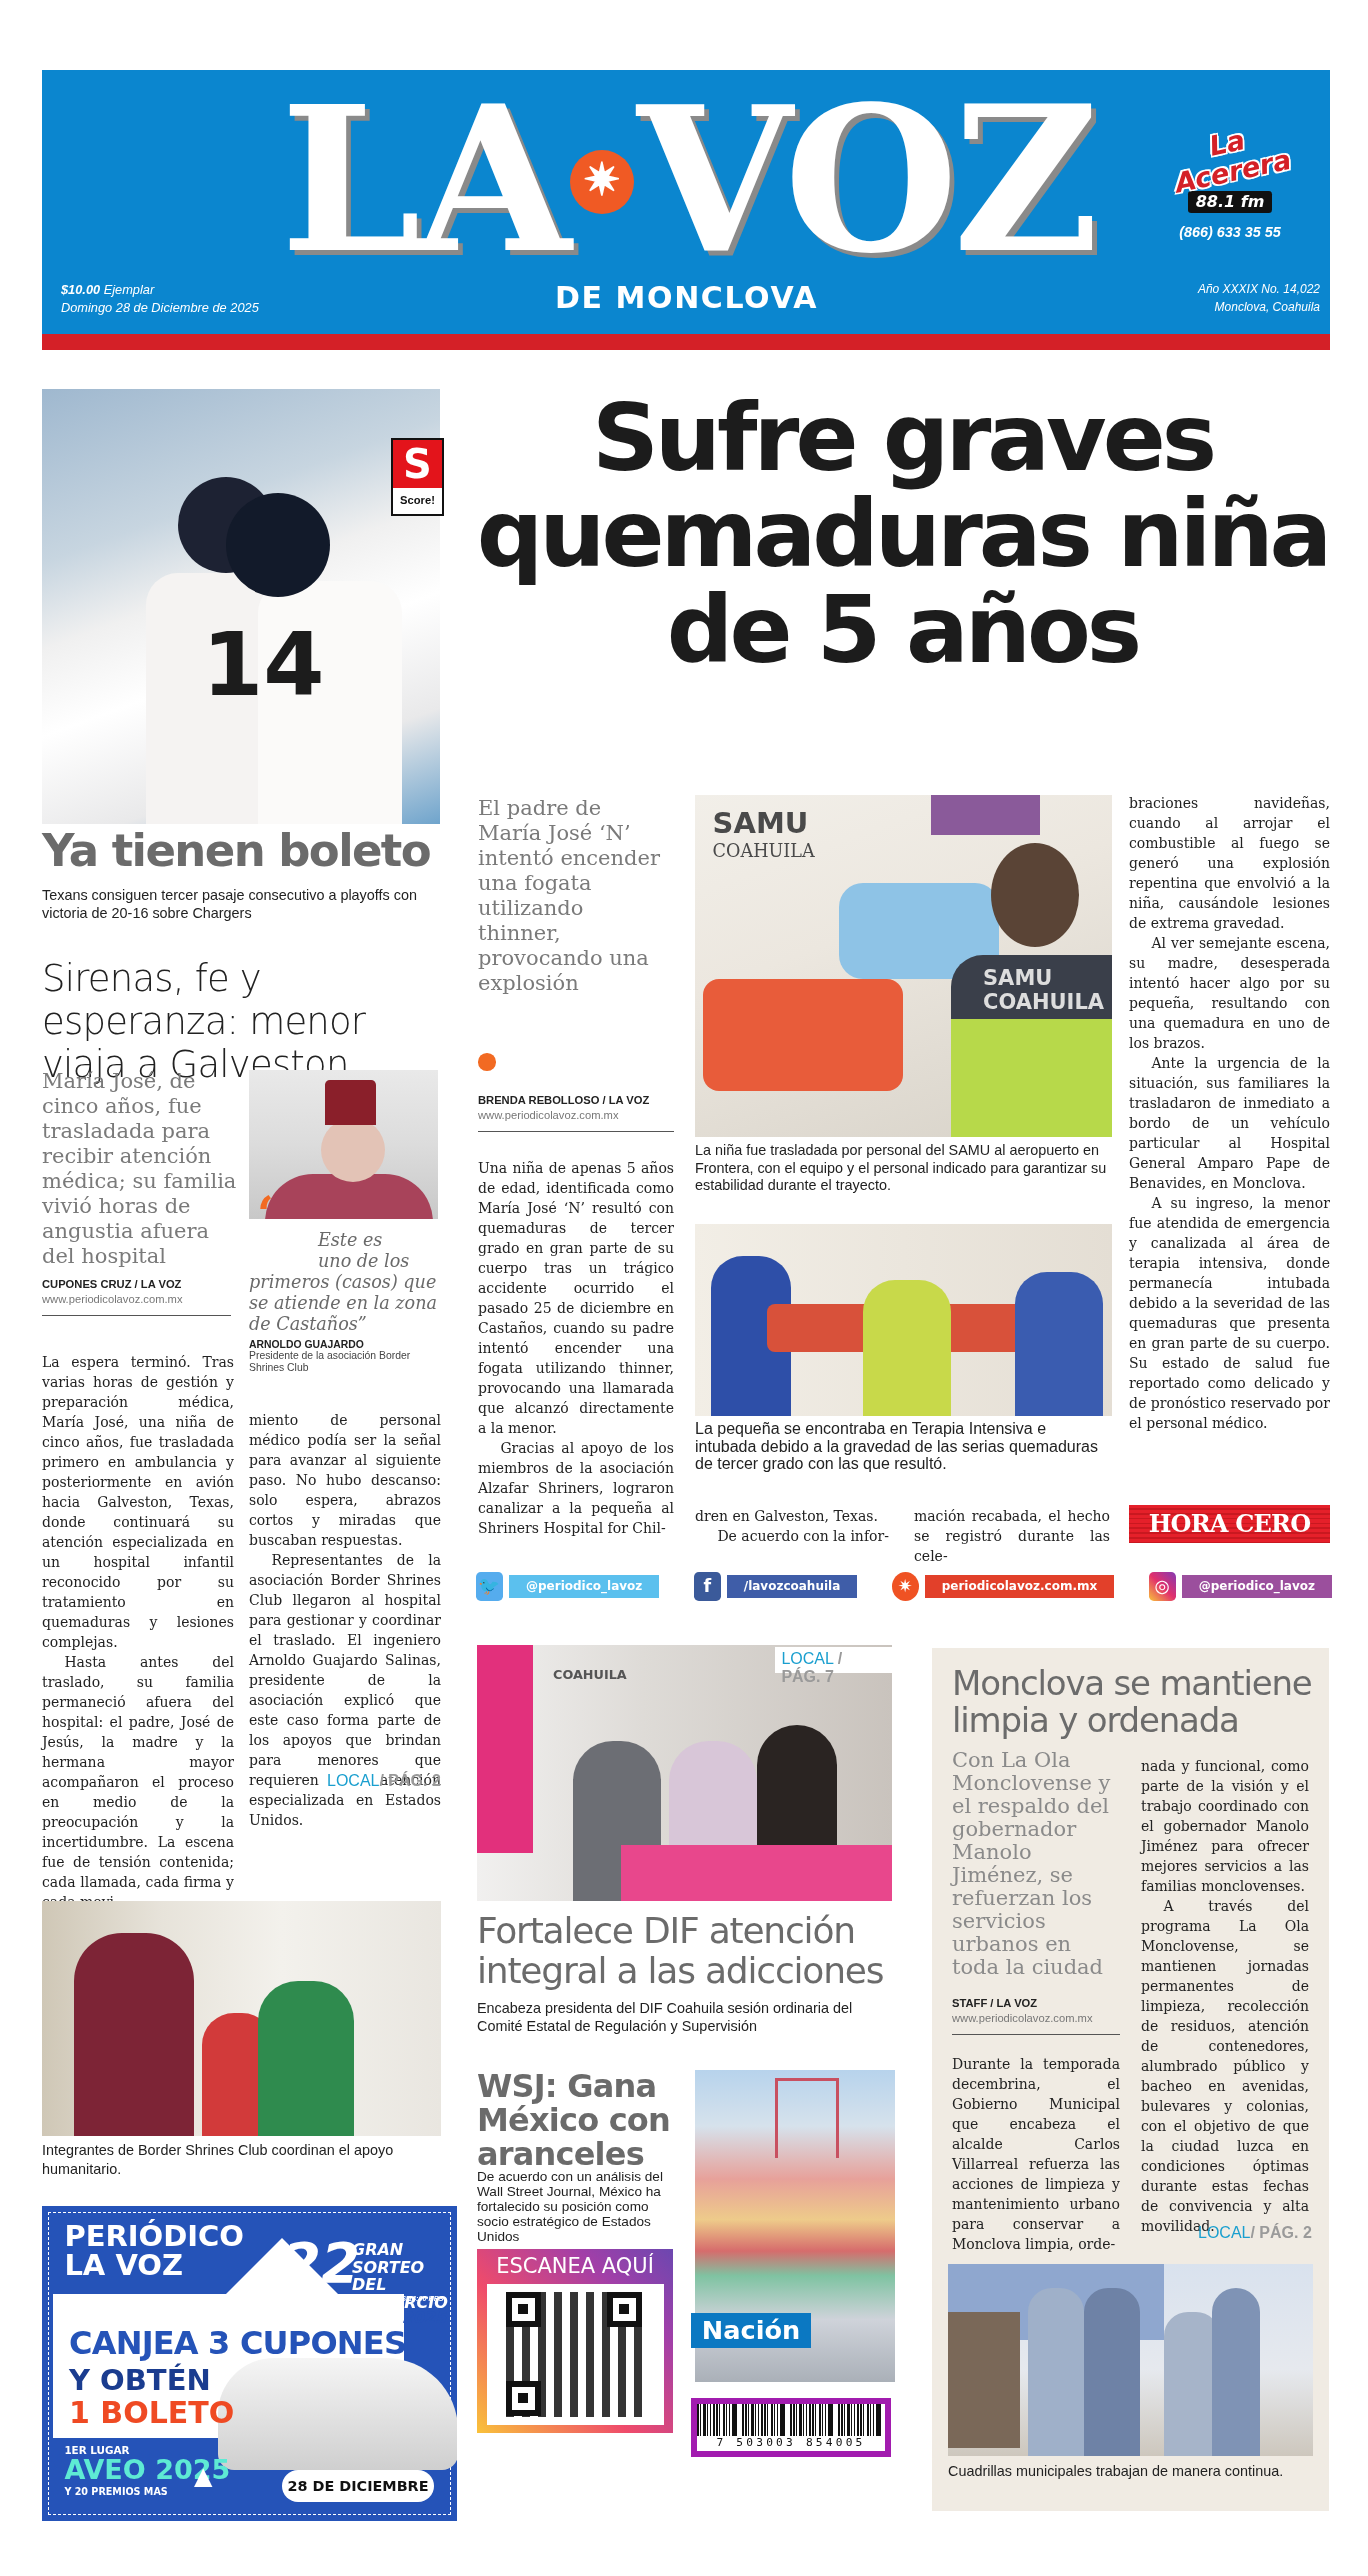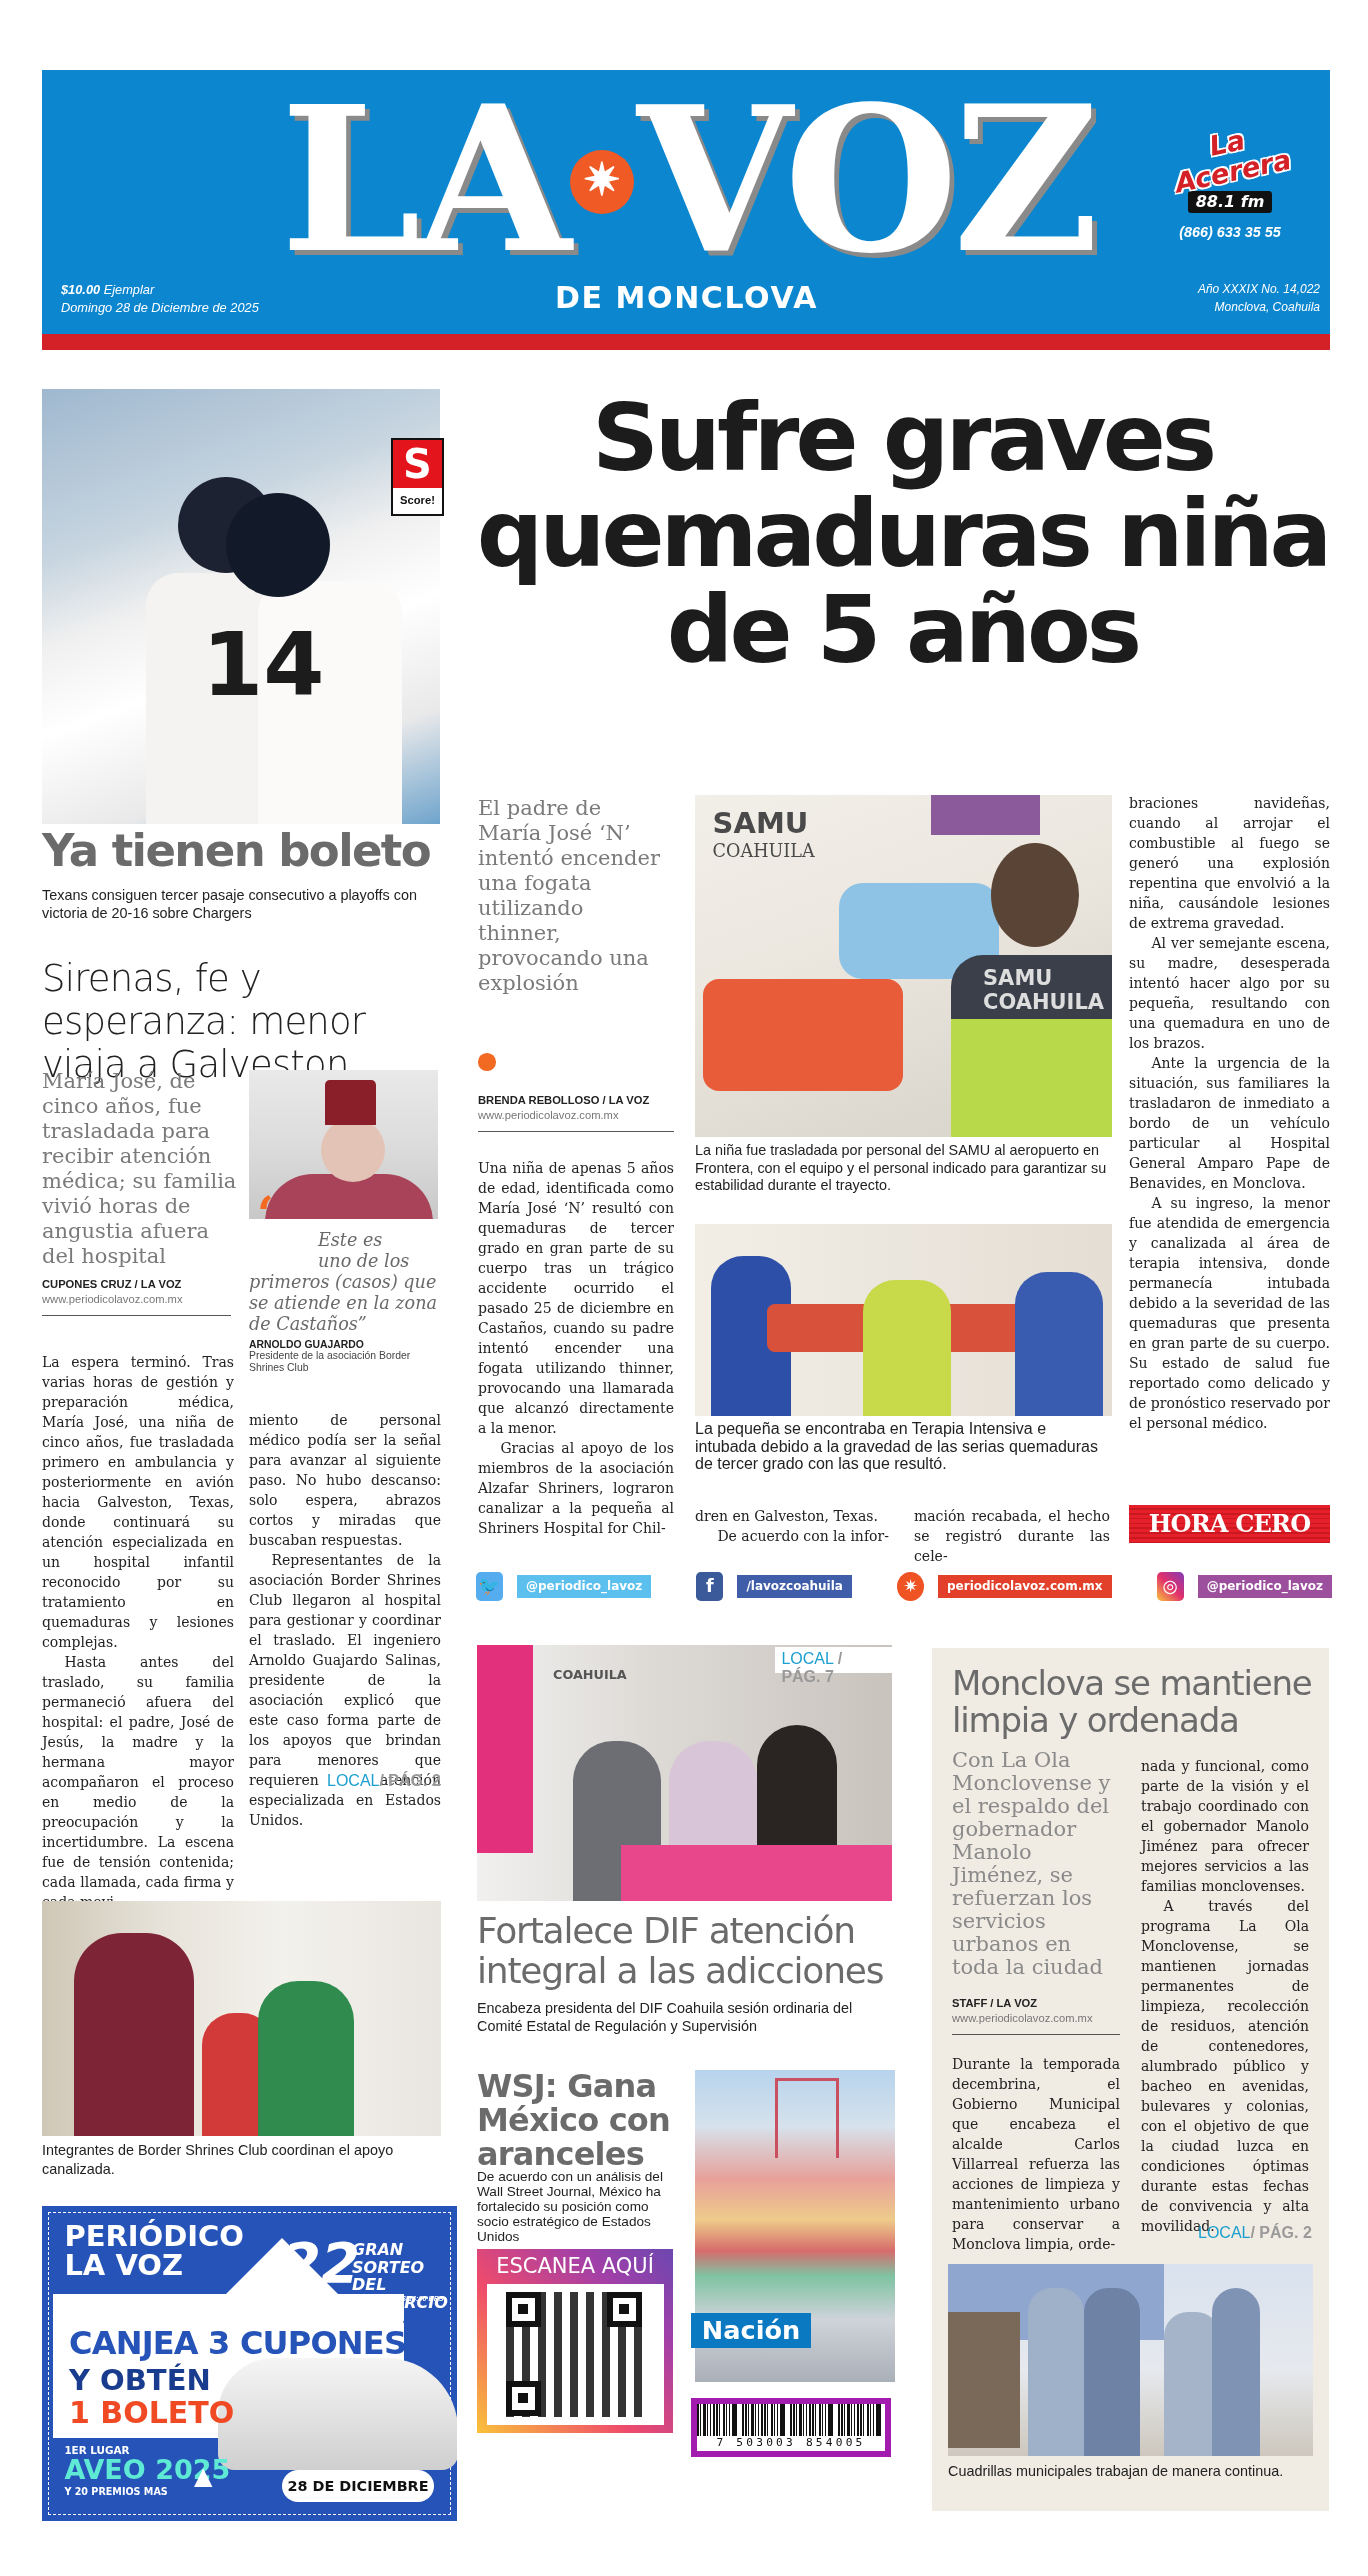--- a/index.html
+++ b/index.html
@@ -114,21 +114,21 @@
   .cap2 { left: 695px; top: 1420px; width: 415px; font-family: "Liberation Sans", sans-serif; font-size: 16px; line-height: 17.6px; color: #222; }
   .main-col2 { left: 695px; top: 1506px; width: 196px; }
   .main-col3 { left: 914px; top: 1506px; width: 196px; }
   .main-col4 { left: 1129px; top: 793px; width: 201px; }
   .horacero { left: 1129px; top: 1505px; width: 201px; height: 38px; background: repeating-linear-gradient(180deg,#e5202a 0px,#e5202a 3.2px,#c91820 3.2px,#c91820 4.8px); text-align: center; font-family: "DejaVu Serif", serif; font-weight: 900; font-size: 24px; line-height: 38px; color: #fff; letter-spacing: -0.8px; }
 
   
   .social { left: 476px; top: 1572px; width: 856px; height: 29px; display: flex; justify-content: space-between; }
   .soc { display: flex; align-items: center; height: 29px; }
   .soc .ic { width: 27px; height: 29px; border-radius: 4.8px; color: #fff; font-family: "DejaVu Sans", sans-serif; font-weight: bold; font-size: 17.6px; line-height: 29px; text-align: center; }
-  .soc .lb { height: 22.4px; line-height: 22.4px; padding: 0 9px; color: #fff; font-family: "DejaVu Sans", sans-serif; font-weight: bold; font-size: 12px; margin-left: 14px; }
+  .soc .lb { height: 22.4px; line-height: 22.4px; padding: 0 17px; color: #fff; font-family: "DejaVu Sans", sans-serif; font-weight: bold; font-size: 12px; margin-left: 6px; }
 
   
   .dif-photo { left: 477px; top: 1645px; width: 415px; height: 256px; background: linear-gradient(90deg,#f1f0ef 0%,#dedbd7 40%,#c9c3bd 100%); overflow: hidden; }
   .dif-photo .pink { position: absolute; left: 0; top: 0; width: 56px; height: 208px; background: #e2307c; }
   .dif-photo .coah { position: absolute; left: 76px; top: 22.4px; font-family: "DejaVu Sans", sans-serif; font-weight: bold; color: #555; font-size: 12.8px; }
   .dif-photo .table { position: absolute; left: 144px; top: 200px; width: 272px; height: 56px; background: #e8478c; }
   .dif-photo .pp1 { position: absolute; left: 96px; top: 96px; width: 88px; height: 160px; background: #6c6e74; border-radius: 40px 40px 0 0; }
   .dif-photo .pp2 { position: absolute; left: 192px; top: 96px; width: 88px; height: 120px; background: #d8c6d8; border-radius: 40px 40px 0 0; }
   .dif-photo .pp3 { position: absolute; left: 280px; top: 80px; width: 80px; height: 136px; background: #2a2422; border-radius: 40px 40px 0 0; }
   .dif-ref { left: 775px; top: 1647px; width: 117px; height: 25.6px; background: #fff; padding: 3.2px 6.4px; }
@@ -230,21 +230,21 @@
 <div class="abs body-col s1-col2">
   <p>miento de personal médico podía ser la señal para avanzar al siguiente paso. No hubo descanso: solo espera, abrazos cortos y miradas que buscaban respuestas.</p>
   <p>Representantes de la asociación Border Shrines Club llegaron al hospital para gestionar y coordinar el traslado. El ingeniero Arnoldo Guajardo Salinas, presidente de la asociación explicó que este caso forma parte de los apoyos que brindan para menores que requieren atención especializada en Estados Unidos.</p>
 </div>
 <div class="abs section-ref s1-ref"><span class="sec">LOCAL</span><span class="pg">/ PÁG. 2</span></div>
 <div class="abs fam-photo">
   <div class="m1"></div>
   <div class="m3"></div>
   <div class="m2"></div>
 </div>
-<div class="abs fam-caption">Integrantes de Border Shrines Club coordinan el apoyo canalizada.</div>
+<div class="abs fam-caption">Integrantes de Border Shrines Club coordinan el apoyo humanitario.</div>
 
 <div class="abs promo">
   <div class="inner"></div>
   <div class="white"></div>
   <div class="tri"></div>
   <div class="brand"><span>PERIÓDICO</span><br><span>LA VOZ</span></div>
   <div class="num22">22</div>
   <div class="sorteo"><span>GRAN SORTEO</span><br><span>DEL COMERCIO</span></div>
   <div class="fecha">07 DE ENERO DEL 2026 HASTA LAS 14:00 HRS</div>
   <div class="year">2025</div>

